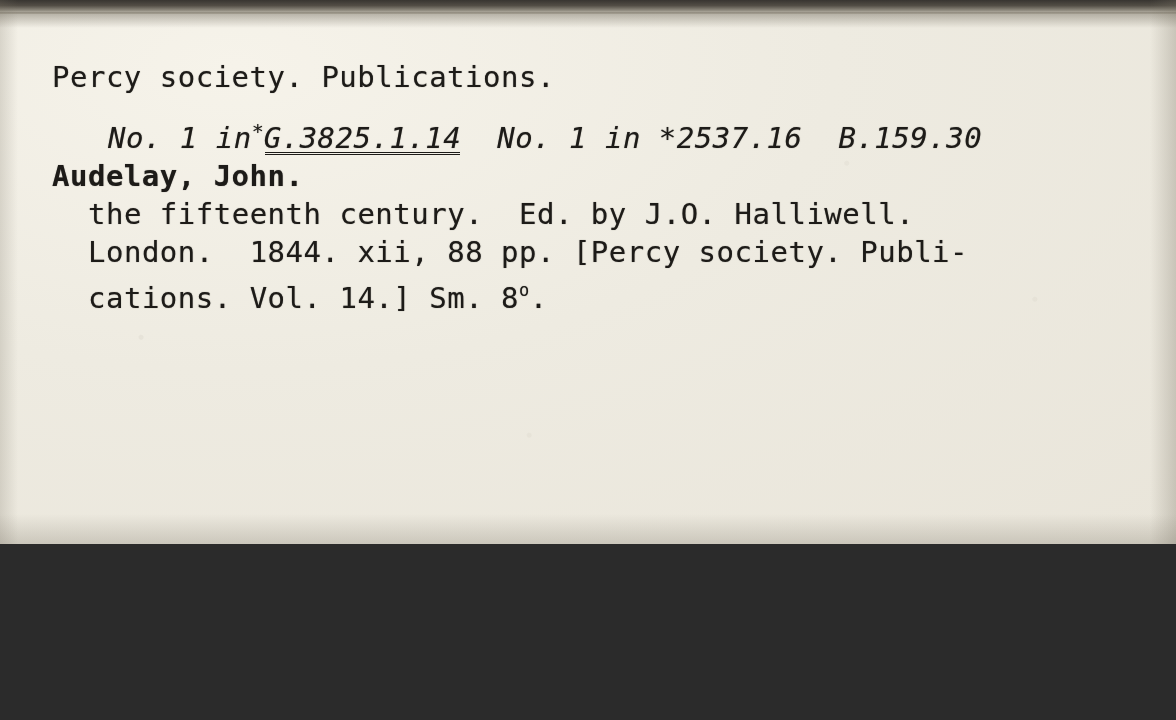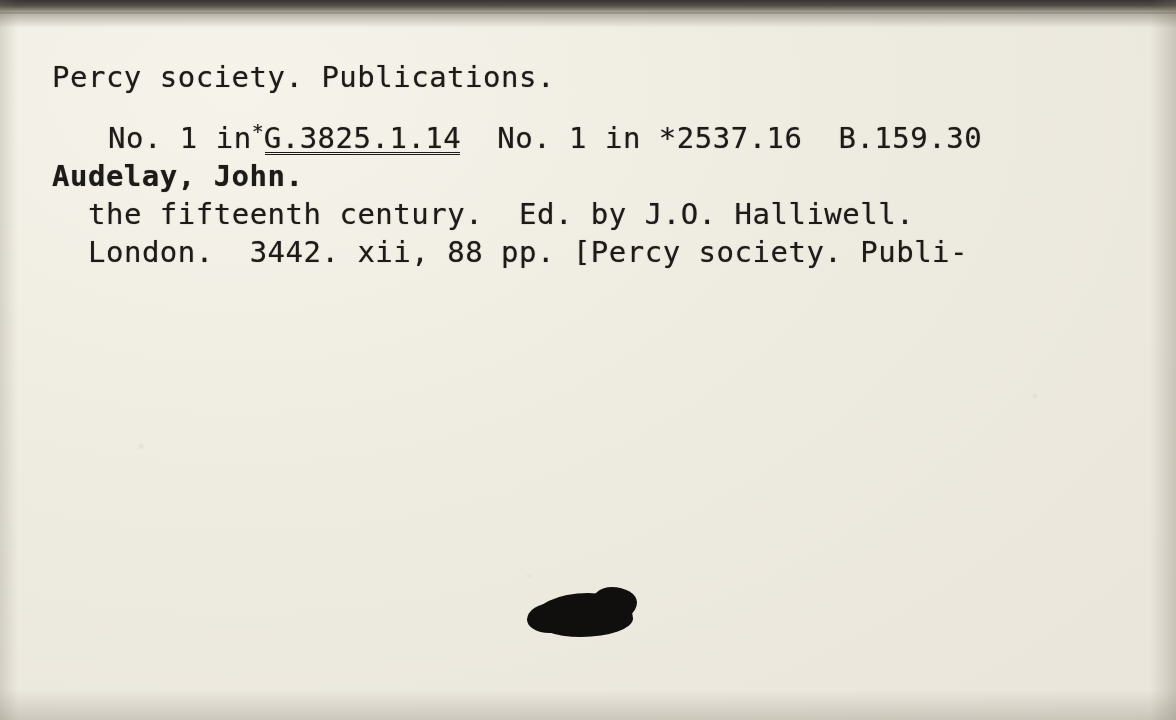--- a/index.html
+++ b/index.html
@@ -3,21 +3,21 @@
 <meta charset="utf-8">
 <style>
   html, body {
     margin: 0;
     padding: 0;
     background: #2b2b2b;
   }
   #card {
     position: relative;
     width: 1176px;
-    height: 720px;
+    height: 544px;
     overflow: hidden;
     background: #efece3;
     background-image:
       radial-gradient(ellipse at 20% 12%, #f6f3ea 0%, #eeebe1 45%, #e9e5da 100%);
     font-family: "DejaVu Sans Mono", "Liberation Mono", monospace;
     color: #22201c;
   }
   
   #top-edge {
     position: absolute;
@@ -60,21 +60,21 @@
     top: 58px;
     width: 1090px;
     font-size: 29px;
     line-height: 38px;
     letter-spacing: 0.5px;
     color: #1d1b18;
     text-shadow: 0 0 1px rgba(40,38,34,.55);
   }
   .line { white-space: pre; }
   .l-title { margin-bottom: 16px; }
-  .l-call { margin-left: 56px; }
+  .l-call { margin-left: 56px; font-style: italic; }
   .l-author { margin-left: 0px; font-weight: bold; }
   .l-body1 { margin-left: 38px; margin-top: 4px;}
   .l-ind { margin-left: 36px; }
   .star {
     font-size: 20px;
     vertical-align: 10px;
     letter-spacing: 0;
   }
   .sup-o {
     font-size: 17px;
@@ -132,21 +132,22 @@
 
   <div id="text-block">
 
     <div class="line l-title">Percy society. Publications.</div>
 
     <div class="line l-call"><span>No. 1 in</span><span class="star">*</span><span class="eq">G.3825.1.14</span><span>  </span><span>No. 1 in *2537.16</span><span>  </span><span>B.159.30</span></div>
 
     <div class="line l-author">Audelay, John.</div>
 
     <div class="line l-ind">the fifteenth century.  Ed. by J.O. Halliwell.</div>
-    <div class="line l-ind">London.  3442. xii, 88 pp. [Percy society. Publi-</div>
+    <div class="line l-ind">London.  1844. xii, 88 pp. [Percy society. Publi-</div>
+    <div class="line l-ind"><span>cations. Vol. 14.] Sm. 8</span><span class="sup-o">o</span><span>.</span></div>
 
   </div>
 
   <div id="ink-blot">
     <div class="b1"></div>
     <div class="b2"></div>
     <div class="b3"></div>
   </div>
 
 </div>

